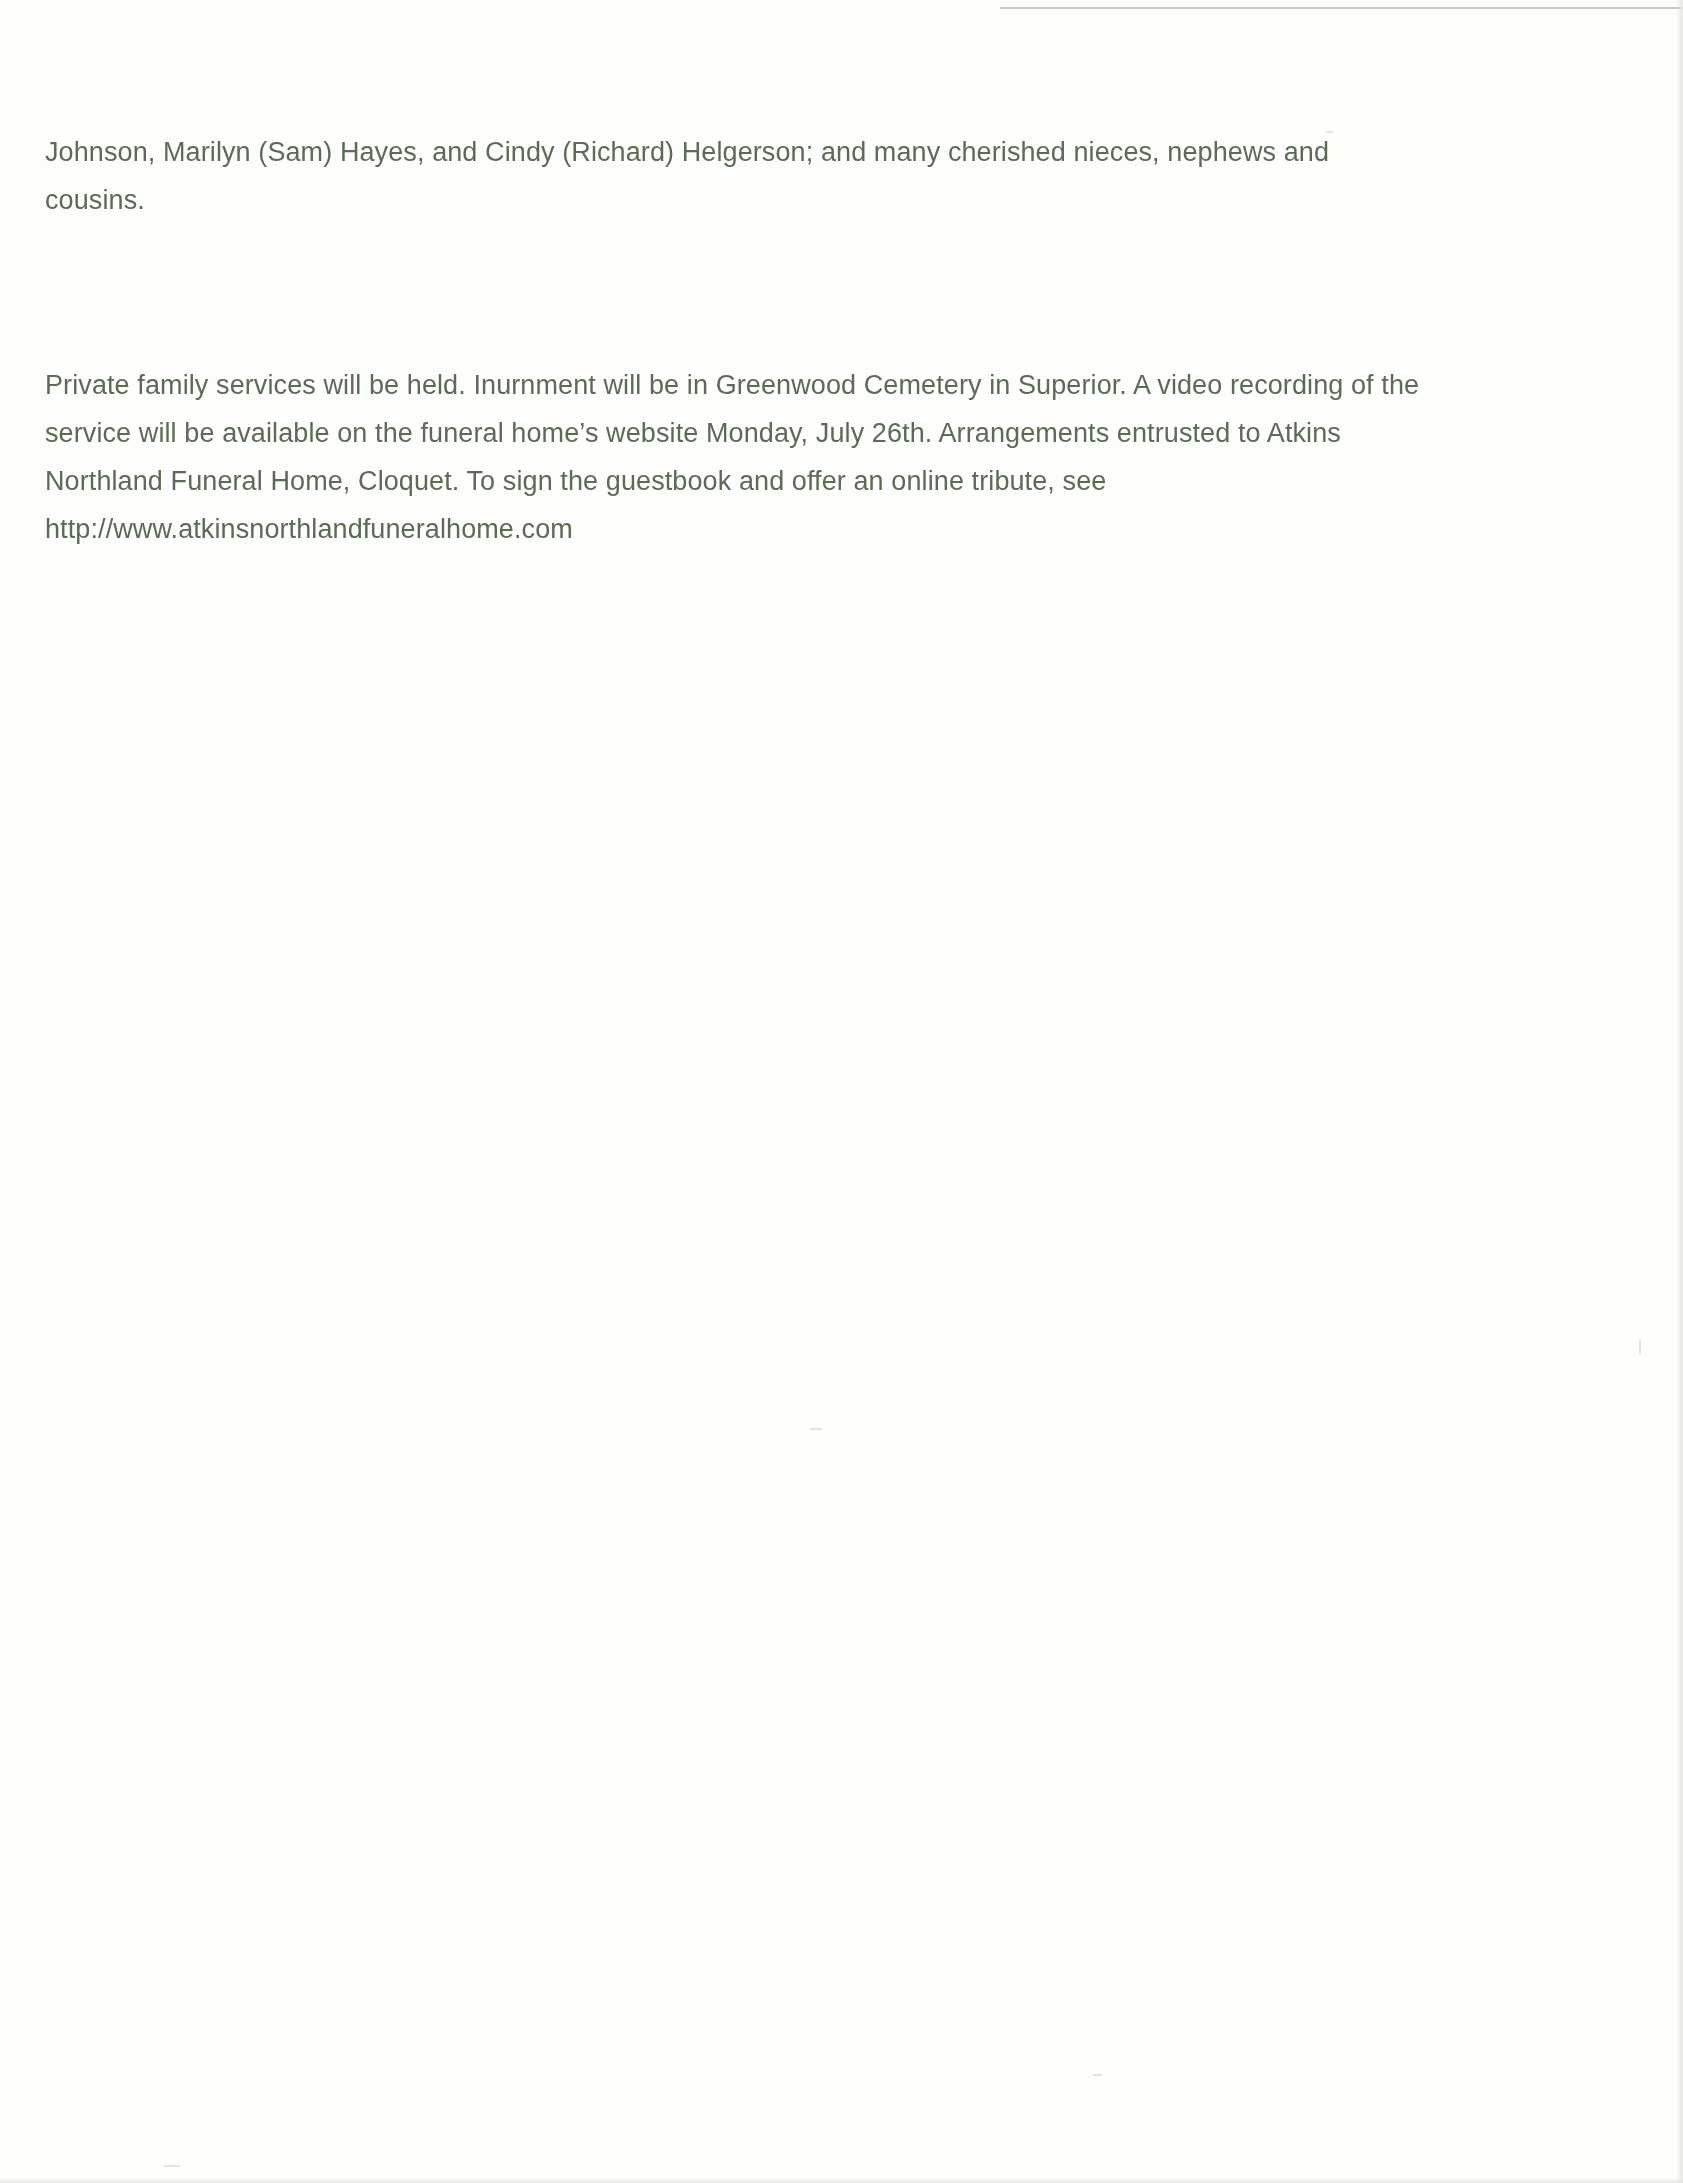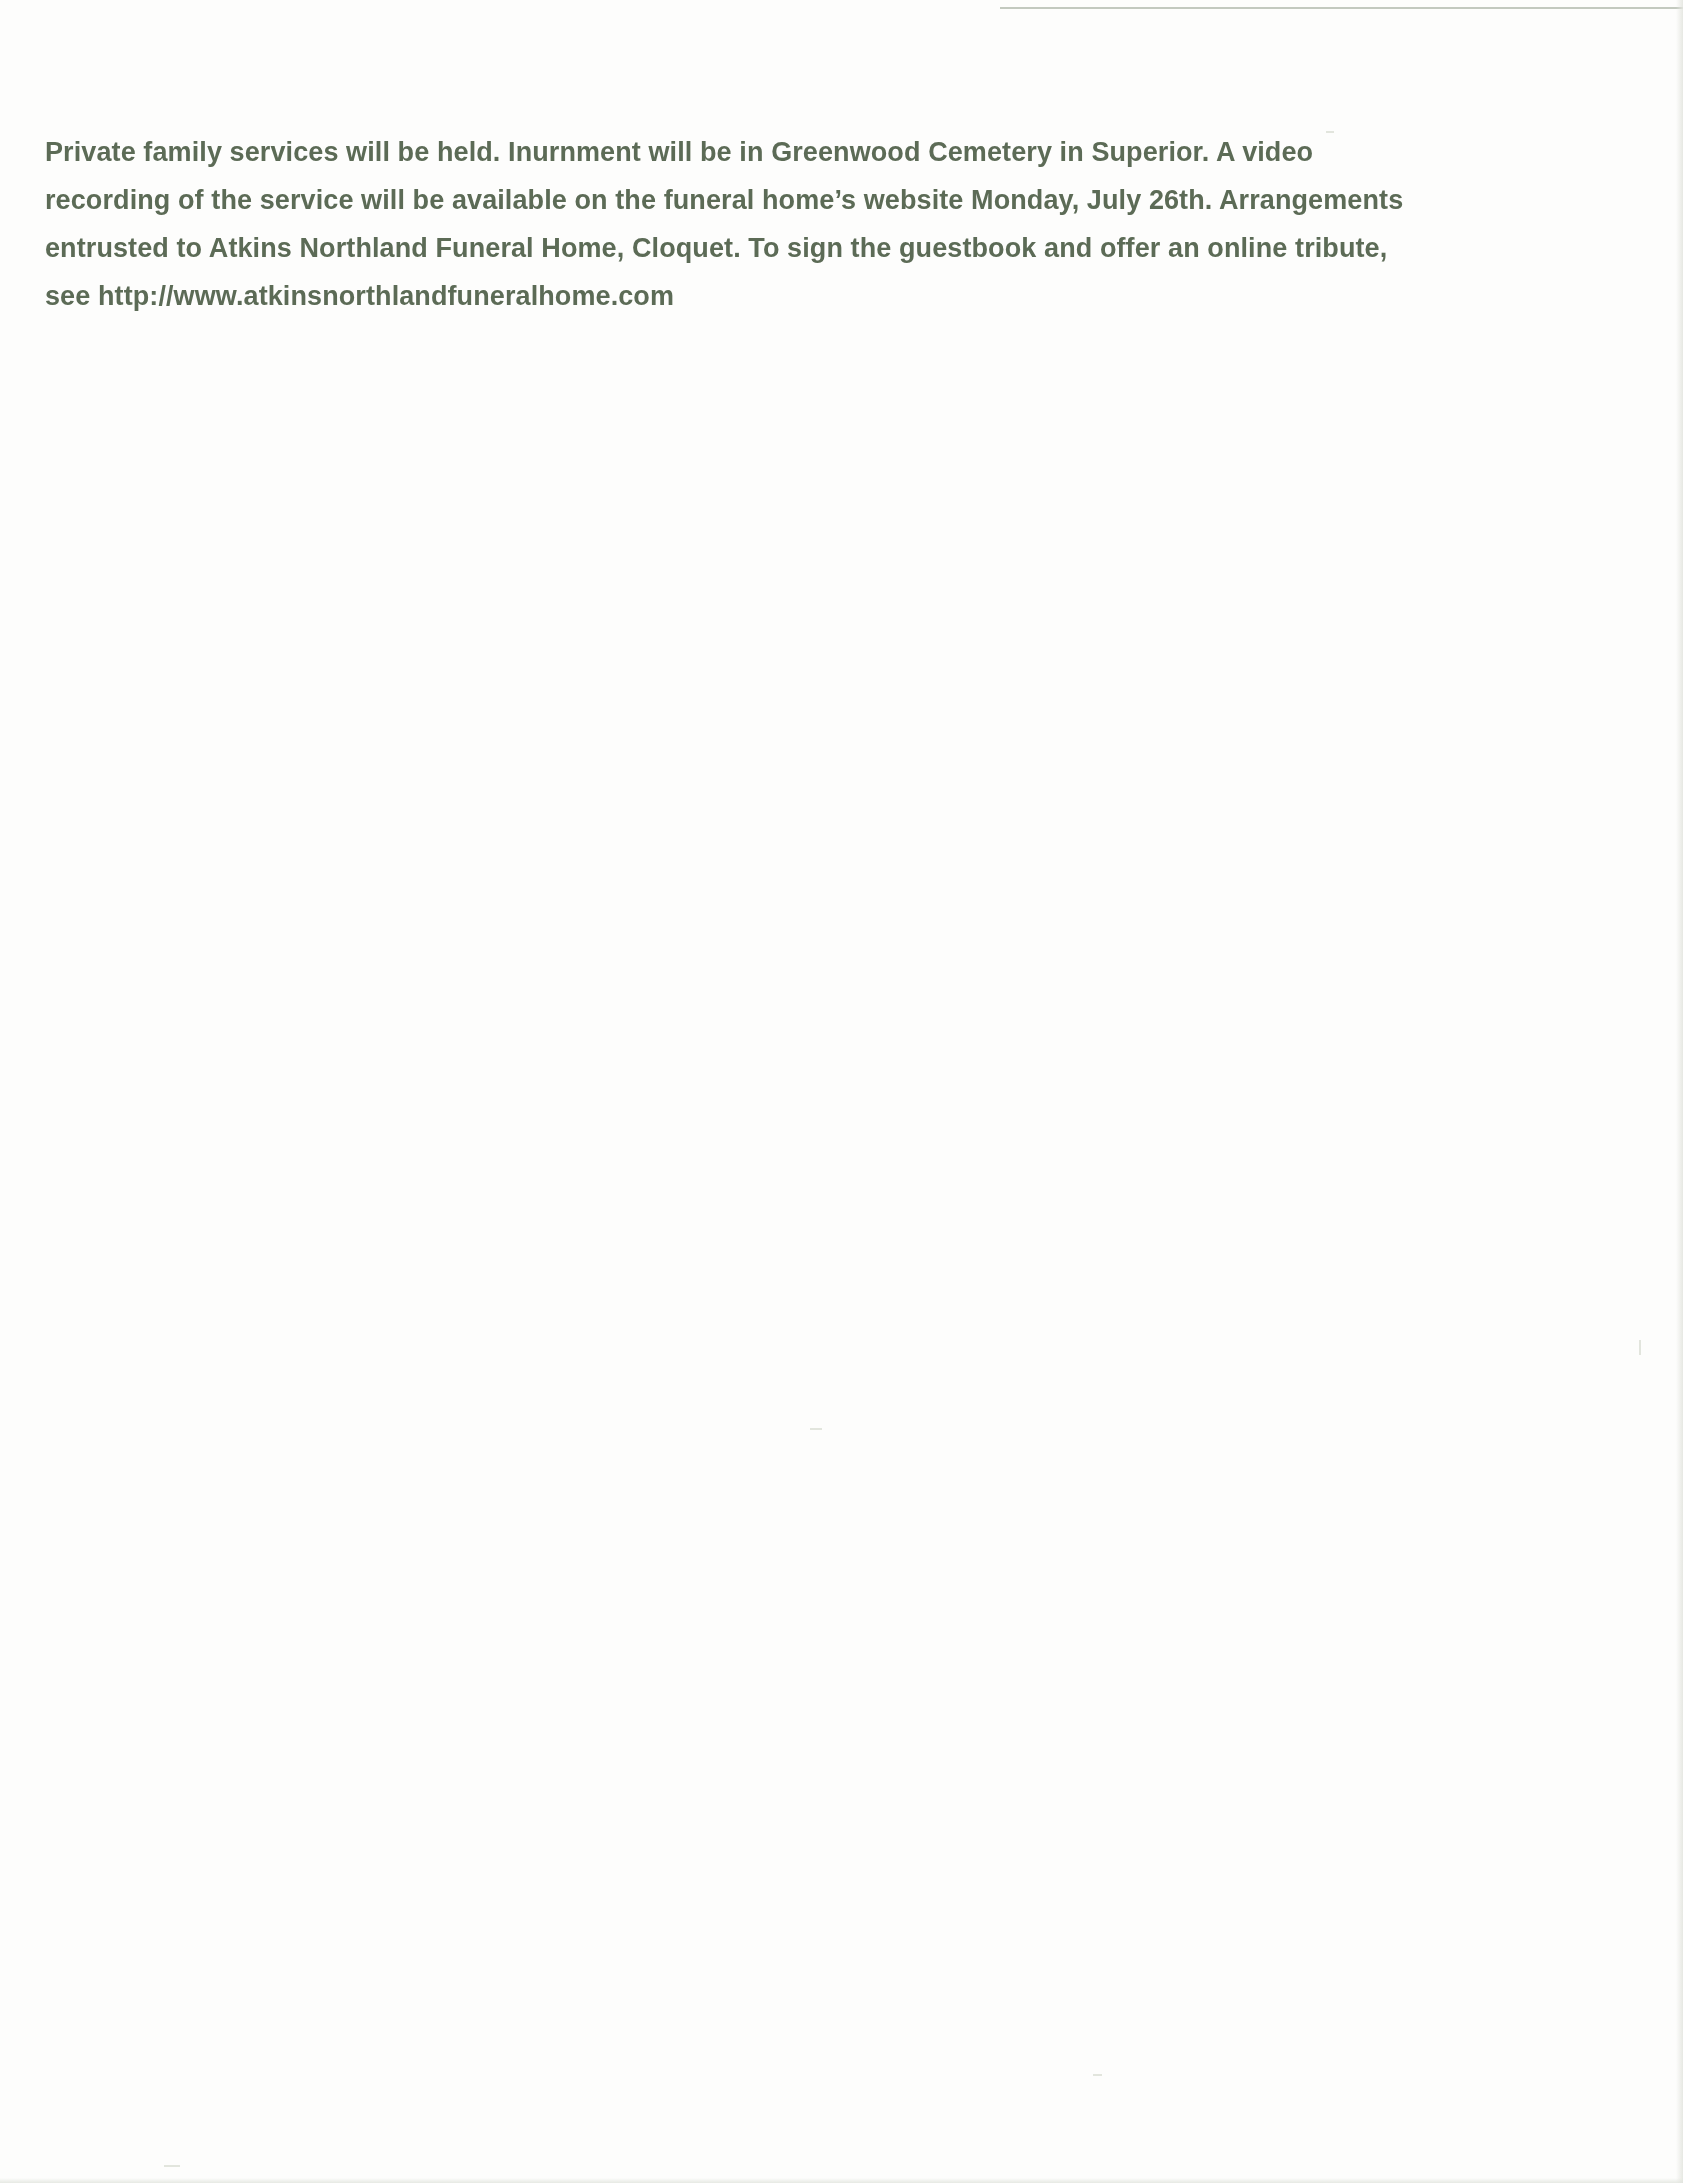--- a/index.html
+++ b/index.html
@@ -55,35 +55,36 @@
     font-size: 27px;
     line-height: 48px;
     letter-spacing: 0.1px;
     white-space: pre-wrap;
   }
   .para {
     margin: 0 0 41px 0;
     color: #5c6b56;
     white-space: pre-wrap;
   }
-  .para:last-child { margin-bottom: 0; font-weight: bold; }
+  .para:last-child { margin-bottom: 0; }
 </style>
 </head>
 <body>
 
 <div class="page">
 
   <div class="scan-edge-top"></div>
   <div class="scan-edge-right"></div>
   <div class="scan-edge-bottom"></div>
 
   <div class="scan-speck" style="left:1326px; top:131px; width:8px; height:2px;"></div>
   <div class="scan-speck" style="left:1639px; top:1340px; width:2px; height:14.7px;"></div>
   <div class="scan-speck" style="left:810px; top:1428px; width:12px; height:2px;"></div>
   <div class="scan-speck" style="left:1093px; top:2074px; width:9.3px; height:2px;"></div>
   <div class="scan-speck" style="left:164px; top:2165px; width:16px; height:2px;"></div>
 
   <div class="body-text">
+    <p class="para">Johnson, Marilyn (Sam) Hayes, and Cindy (Richard) Helgerson; and many cherished nieces, nephews and cousins.</p>
     <p class="para">Private family services will be held. Inurnment will be in Greenwood Cemetery in Superior. A video recording of the service will be available on the funeral home’s website Monday, July 26th. Arrangements entrusted to Atkins Northland Funeral Home, Cloquet. To sign the guestbook and offer an online tribute, see http://www.atkinsnorthlandfuneralhome.com</p>
   </div>
 
 </div>
 
 
 </body></html>

